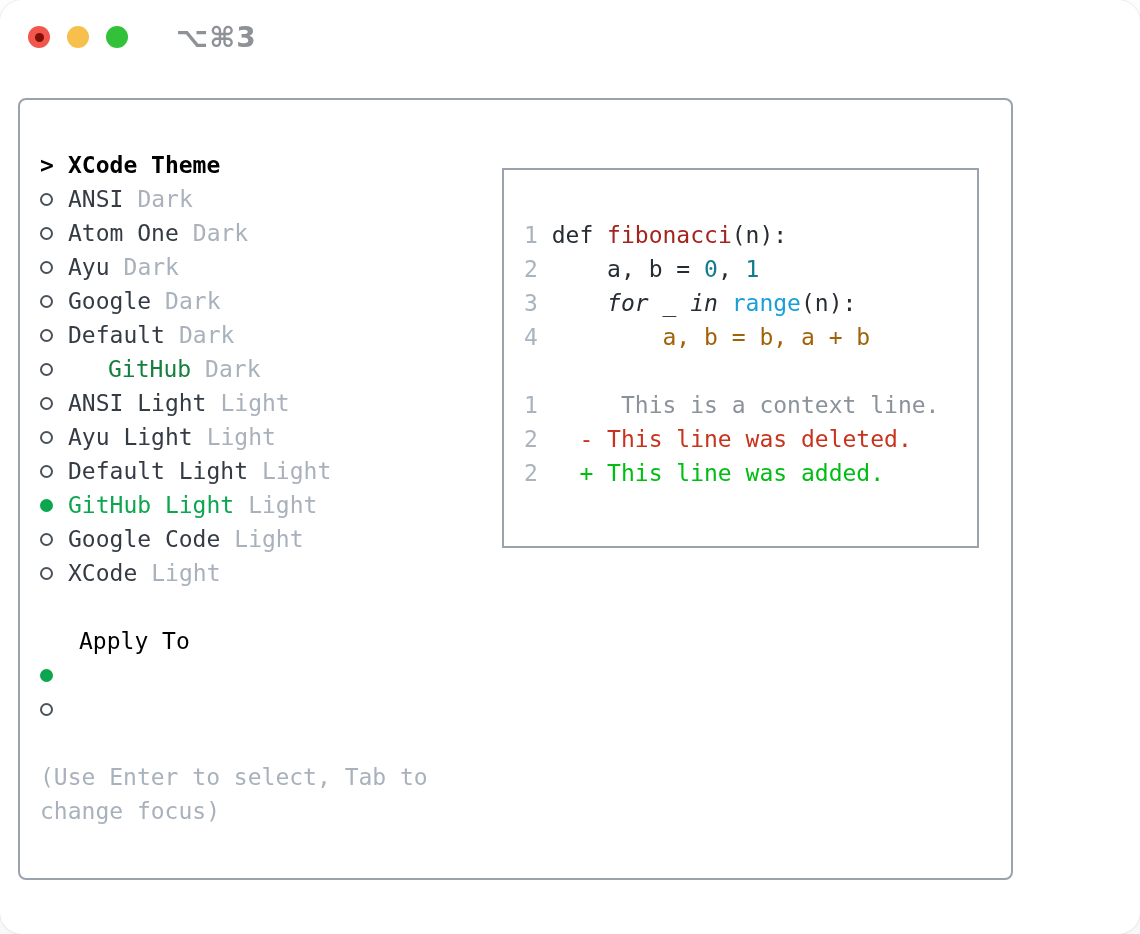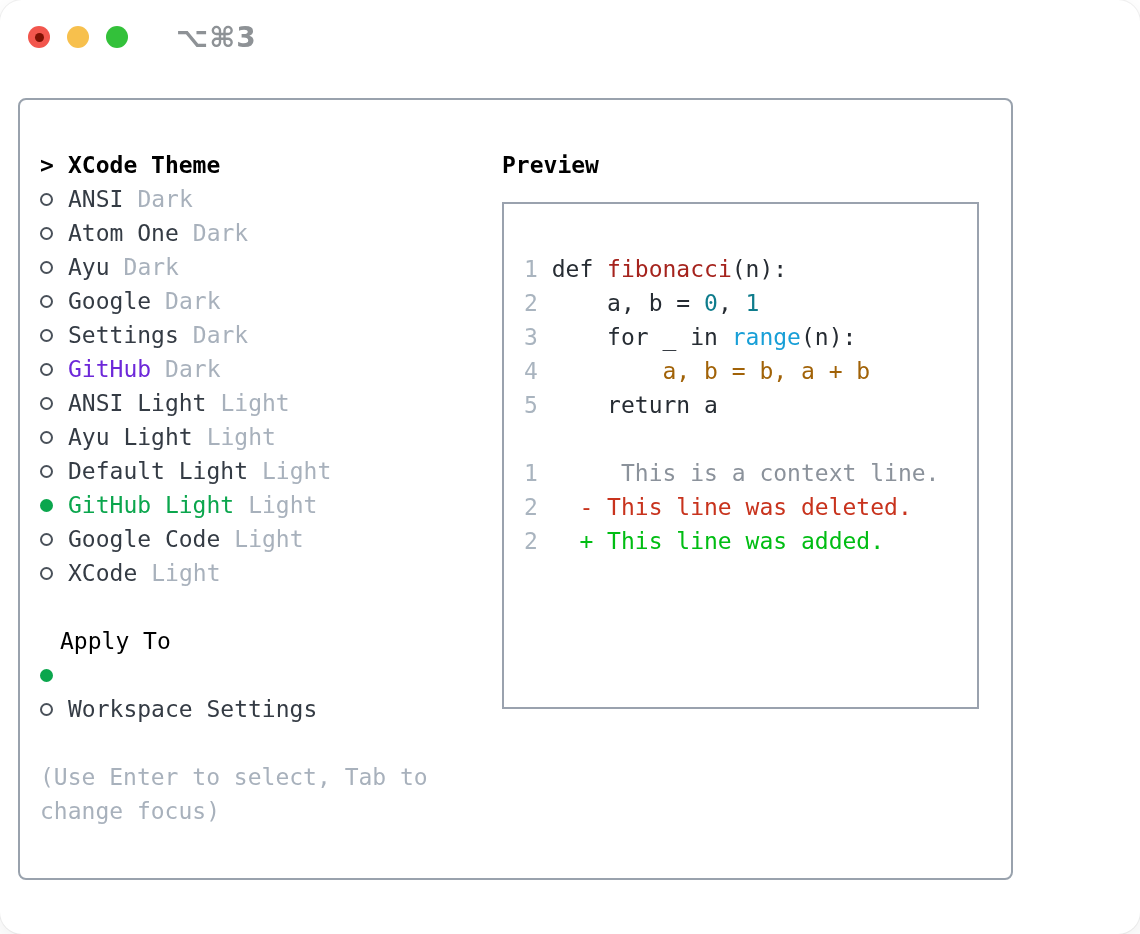--- a/index.html
+++ b/index.html
@@ -25,27 +25,27 @@
   
   .left{position:absolute;left:20px;top:48px;font-size:23px;line-height:34px;color:#343b44;}
   .row{display:flex;align-items:center;height:34px;}
   .caret{width:28px;font-weight:700;color:#000;flex:none;}
   .htext{font-weight:700;color:#000;white-space:pre;}
   .bullet{box-sizing:border-box;width:13px;height:13px;border:2px solid #4a515a;border-radius:50%;margin-right:15px;flex:none;}
   .bullet.sel{background:#0ba64d;border-color:#0ba64d;}
   .tname{white-space:pre;}
   .tvariant{color:#a8b1bc;margin-left:14px;white-space:pre;}
   .spacer{height:34px;}
-  .apply-heading{margin-left:20px;color:#000;height:34px;display:flex;align-items:center;white-space:pre;}
+  .apply-heading{margin-left:39px;color:#000;height:34px;display:flex;align-items:center;white-space:pre;}
   .hint{width:424px;color:#a8b1bc;margin:0;font-size:23px;line-height:34px;}
   
   .right{position:absolute;left:482px;top:48px;font-size:23px;line-height:34px;}
   .pheading{font-weight:700;color:#000;height:34px;display:flex;align-items:center;white-space:pre;}
   .pbox{
-    box-sizing:border-box;margin-top:20px;width:477px;height:507px;
+    box-sizing:border-box;margin-top:20px;width:477px;height:380px;
     border:2px solid #9aa2ae;background:#ffffff;padding:48px 0 0 20px;overflow:hidden;
   }
   .cline{white-space:pre;height:34px;font-size:23px;line-height:34px;}
 </style>
 </head>
 <body>
 
 <div class="window">
 
   <div class="titlebar">
@@ -81,26 +81,26 @@
             <span class="tname" style="color: rgb(52, 59, 68);">Ayu</span>
             <span class="tvariant">Dark</span>
           </div>
           <div class="row">
             <span class="bullet"></span>
             <span class="tname" style="color: rgb(52, 59, 68);">Google</span>
             <span class="tvariant">Dark</span>
           </div>
           <div class="row">
             <span class="bullet"></span>
-            <span class="tname" style="color: rgb(52, 59, 68);">Settings</span>
+            <span class="tname" style="color: rgb(52, 59, 68);">Default</span>
             <span class="tvariant">Dark</span>
           </div>
           <div class="row">
             <span class="bullet"></span>
-            <span class="tname" style="color: #6d28d9;">GitHub</span>
+            <span class="tname" style="color: #15803d; margin-left: 40px;">GitHub</span>
             <span class="tvariant">Dark</span>
           </div>
           <div class="row">
             <span class="bullet"></span>
             <span class="tname" style="color: rgb(52, 59, 68);">ANSI Light</span>
             <span class="tvariant">Light</span>
           </div>
           <div class="row">
             <span class="bullet"></span>
             <span class="tname" style="color: rgb(52, 59, 68);">Ayu Light</span>
@@ -131,38 +131,35 @@
       <div class="spacer"></div>
 
       <div class="apply-heading">Apply To</div>
 
       <div id="apply-list">
           <div class="row">
             <span class="bullet sel"></span>
           </div>
           <div class="row">
             <span class="bullet"></span>
-            <span class="tname" style="color: rgb(52, 59, 68);">Workspace Settings</span>
           </div>
         </div>
 
       <div class="spacer"></div>
 
       <p class="hint">(Use Enter to select, Tab to change focus)</p>
     </div>
 
     <div class="right">
-      <div class="pheading">Preview</div>
       <div class="pbox">
         <div id="code-lines">
             <div class="cline"><span style="color: rgb(169, 180, 191);">1</span><span style="color: rgb(38, 44, 51);"> def </span><span style="color: rgb(165, 35, 29);">fibonacci</span><span style="color: rgb(38, 44, 51);">(n):</span></div>
             <div class="cline"><span style="color: rgb(169, 180, 191);">2</span><span style="color: rgb(38, 44, 51);">     a, b = </span><span style="color: rgb(14, 124, 140);">0</span><span style="color: rgb(38, 44, 51);">, </span><span style="color: rgb(14, 124, 140);">1</span></div>
-            <div class="cline"><span style="color: rgb(169, 180, 191);">3</span><span style="color: rgb(38, 44, 51);">     for _ in </span><span style="color: rgb(24, 159, 215);">range</span><span style="color: rgb(38, 44, 51);">(n):</span></div>
+            <div class="cline"><span style="color: rgb(169, 180, 191);">3</span><span style="color: rgb(38, 44, 51); font-style: italic;">     for _ in </span><span style="color: rgb(24, 159, 215);">range</span><span style="color: rgb(38, 44, 51);">(n):</span></div>
             <div class="cline"><span style="color: rgb(169, 180, 191);">4</span><span style="color: #a16207;">         a, b = b, a + b</span></div>
-            <div class="cline"><span style="color: rgb(169, 180, 191);">5</span><span style="color: rgb(38, 44, 51);">     return a</span></div>
             <div class="cline"><span style="color: rgb(169, 180, 191);"></span></div>
             <div class="cline"><span style="color: rgb(169, 180, 191);">1</span><span style="color: rgb(139, 146, 155);">      This is a context line.</span></div>
             <div class="cline"><span style="color: rgb(169, 180, 191);">2</span><span style="color: rgb(200, 51, 29); margin-top: 8px;">   - This line was deleted.</span></div>
             <div class="cline"><span style="color: rgb(169, 180, 191);">2</span><span style="color: rgb(0, 189, 19);">   + This line was added.</span></div>
           </div>
       </div>
     </div>
 
   </div>
 </div>

